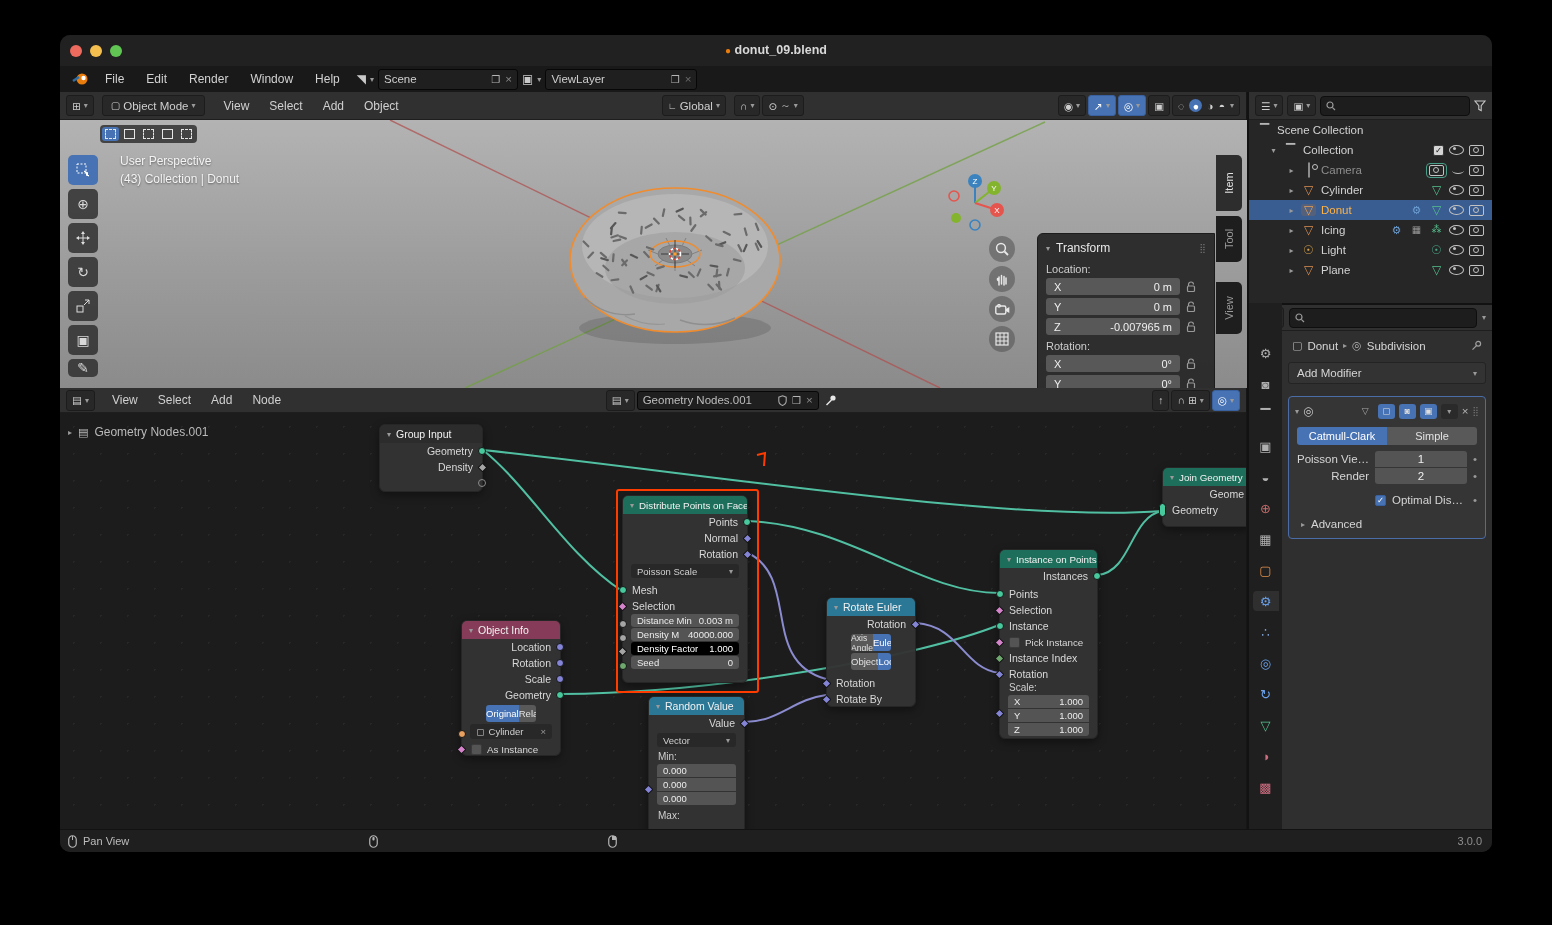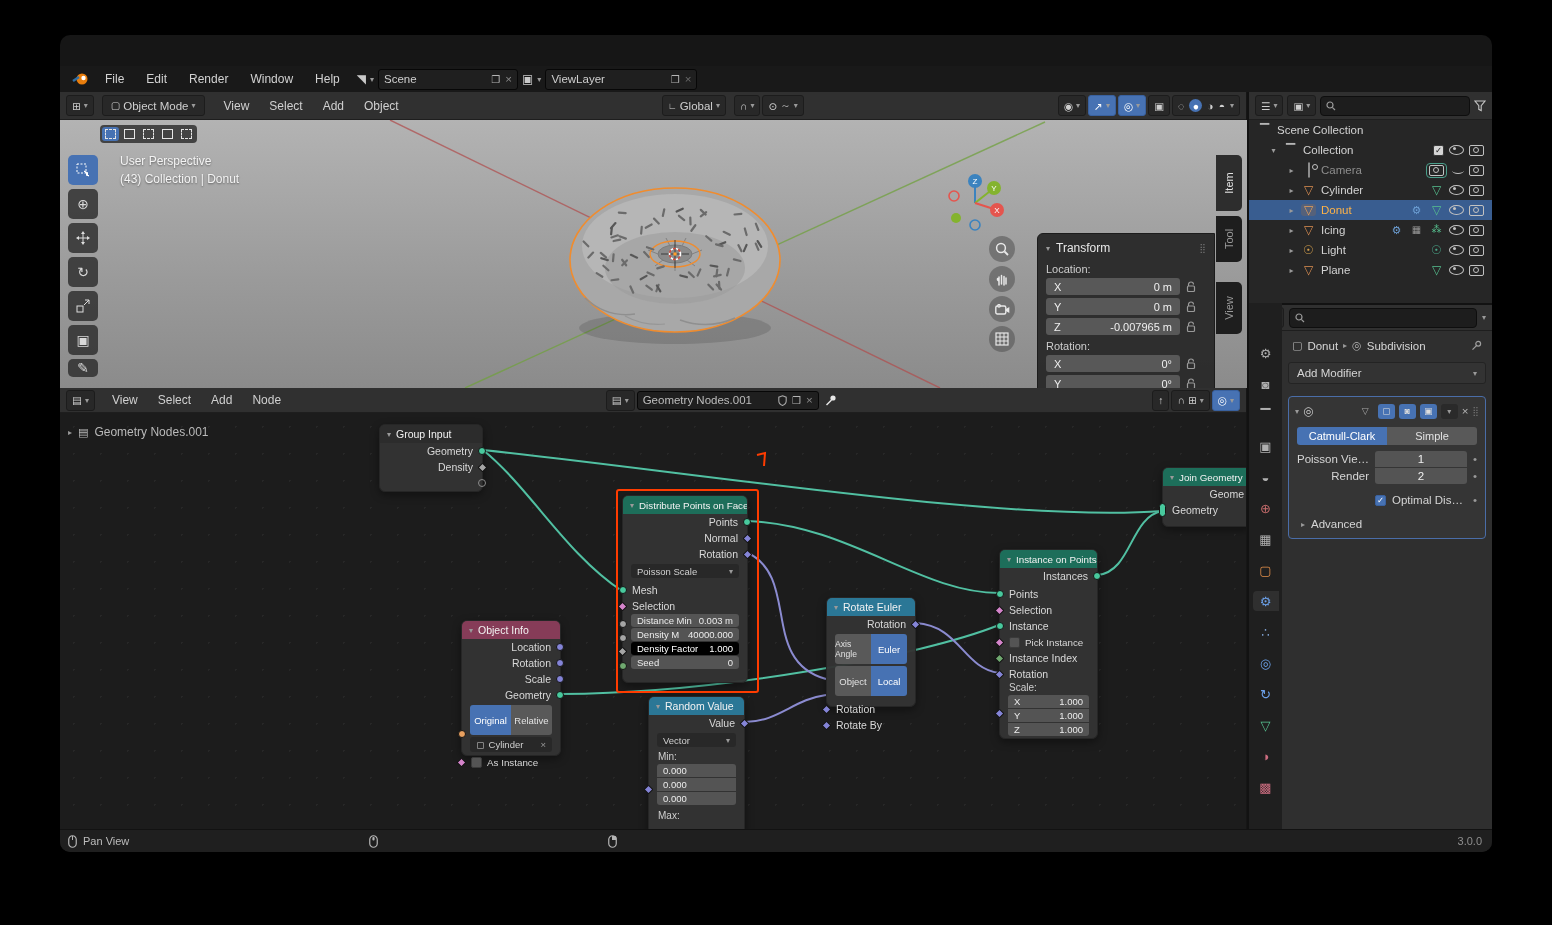--- a/index.html
+++ b/index.html
@@ -55,21 +55,21 @@
   .sock{position:absolute;top:50%;width:8px;height:8px;margin-top:-4px;border-radius:50%;border:1px solid #141414;box-sizing:border-box}
   .sock.si{left:-4px}.sock.so{right:-4px}
   .sock.dia{width:7px;height:7px;margin-top:-3.5px;border-radius:1px;transform:rotate(45deg)}
   .s-geo{background:#48c99d}.s-vec{background:#8484d7}.s-flt{background:#a5a5a5}.s-bool{background:#d584cb}
   .s-int{background:#6fa86f}.s-obj{background:#e9a160}.s-virt{background:transparent;border-color:#8a8a8a}
   .asock{position:absolute;width:8px;height:8px;border-radius:50%;border:1px solid #141414;box-sizing:border-box;left:-4px}
   .asock.dia{width:7px;height:7px;border-radius:1px;transform:rotate(45deg)}
   .nfield{height:13px;margin:0 8px 1px 8px;background:#545454;border-radius:3px;display:flex;align-items:center;justify-content:space-between;padding:0 6px;font-size:9.5px;color:#ececec}
   .nfield.blue{background:#000000;color:#fff}
   .ndrop{height:14px;margin:2px 8px;background:#282828;border-radius:3px;display:flex;align-items:center;justify-content:space-between;padding:0 6px;font-size:9.5px;color:#d0d0d0}
-  .nseg{display:flex;height:30px;margin:2px 8px;border-radius:3px;overflow:hidden;font-size:9.5px}
+  .nseg{display:flex;height:17px;margin:2px 24px;border-radius:3px;overflow:hidden;font-size:9.5px}
   .nseg>div{flex:1;display:flex;align-items:center;justify-content:center;background:#595959;color:#e2e2e2}
   .nseg>div.on{background:#4772b3;color:#fff}
   .nstack{margin:0 8px;display:flex;flex-direction:column;gap:1px;border-radius:3px;overflow:hidden}
   .nstack>div{height:13px;background:#545454;display:flex;align-items:center;justify-content:space-between;padding:0 6px;font-size:9.5px;color:#ececec}
   .nstack>div.center{justify-content:flex-start}
   .nlabel{padding:2px 9px;font-size:10px;color:#cfcfcf}
   .cb{width:11px;height:11px;border-radius:2px;background:#545454;border:1px solid #3a3a3a;box-sizing:border-box;flex:0 0 auto}
   .cb.on{background:#4772b3;border-color:#39619f;display:flex;align-items:center;justify-content:center;color:#fff;font-size:8.5px}
   .cb.light{background:#d6d6d6;display:flex;align-items:center;justify-content:center;color:#1c1c1c;font-size:8.5px}
   
@@ -95,20 +95,29 @@
   .mtog.on{background:#4772b3}
   
   #statusbar{position:absolute;left:0;bottom:0;width:100%;height:22px;background:#1f1f1f;border-top:1px solid #121212;display:flex;align-items:center;font-size:11px;color:#bdbdbd}
   .red-annot{position:absolute;border:2.5px solid #ff3c00;border-radius:3px;pointer-events:none}
 </style>
 </head>
 <body>
 
 <div id="window">
 
+  <div id="titlebar">
+    <div class="tl" style="left:10px;background:#ec6a5e"></div>
+    <div class="tl" style="left:30px;background:#f4bf4f"></div>
+    <div class="tl" style="left:50px;background:#61c554"></div>
+    <div id="title-text">
+      <span style="color:#e87d0d;font-size:10px">●</span>
+      <span>donut_09.blend</span>
+    </div>
+  </div>
 
   <div id="menubar">
     <svg width="18" height="14" style="margin:0 4px">
       <circle cx="10" cy="7" r="5.5" fill="#e87d0d"></circle>
         <circle cx="11.5" cy="6" r="2.2" fill="#fff"></circle>
       <path d="M1 9 L7 5" stroke="#2f6ea5" stroke-width="2.4"></path>
     </svg>
     <span class="menu-item">File</span>
     <span class="menu-item">Edit</span>
     <span class="menu-item">Render</span>

